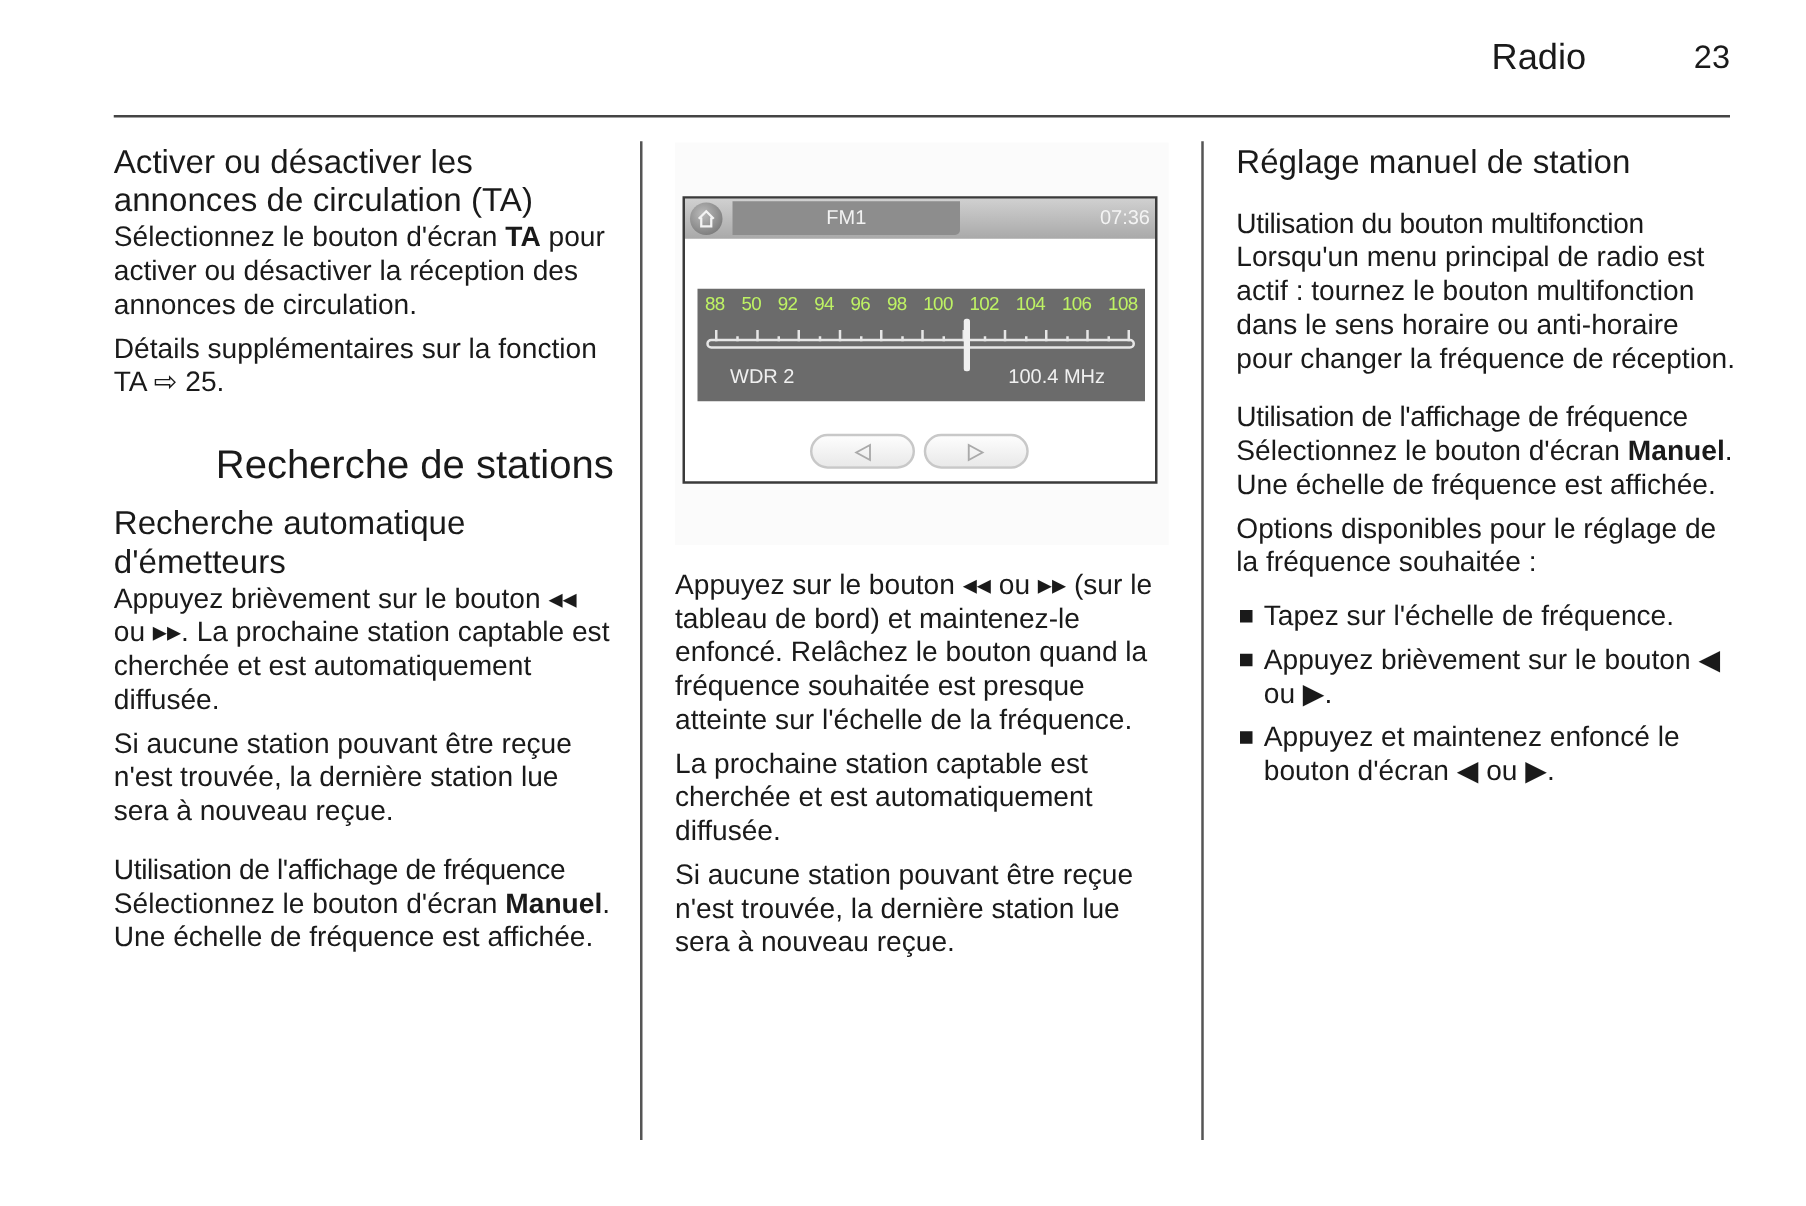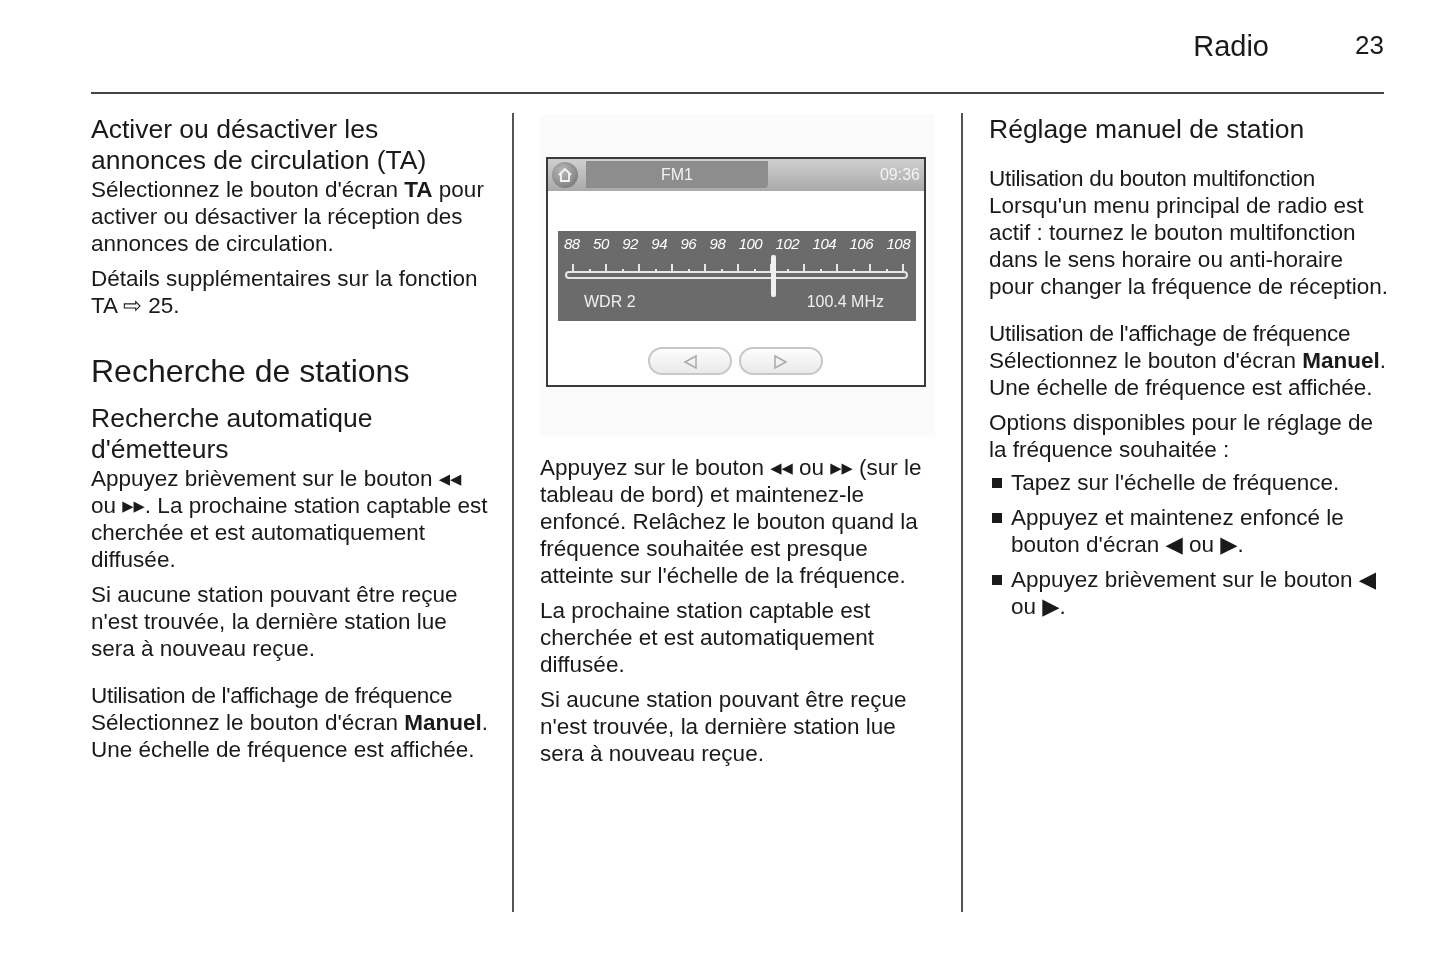--- a/index.html
+++ b/index.html
@@ -14,40 +14,40 @@
     .col { position: absolute; top: 114px; }
     .col-left { left: 91px; width: 400px; }
     .col-mid { left: 540px; width: 400px; }
     .col-right { left: 989px; width: 400px; }
 
     .divider { position: absolute; top: 113px; width: 2px; height: 799px; background: #555; }
     .divider-1 { left: 512px; }
     .divider-2 { left: 961px; }
 
     h2 { font-size: 26.5px; font-weight: normal; margin: 0; line-height: 31px; }
-    h1 { font-size: 32px; font-weight: normal; margin: 0; line-height: 36px; }
+    h1 { font-size: 32px; font-weight: normal; margin: 0; line-height: 36px; text-align: right; }
     h3 { font-size: 22.5px; font-weight: normal; margin: 0; line-height: 27px; letter-spacing: -0.3px; }
     p { font-size: 22.5px; line-height: 27px; margin: 0; }
     .gap { margin-top: 8px; }
     .b { font-weight: bold; font-weight: 600; }
 
-    ul.bullets { list-style: none; margin: 6px 0 0 0; padding: 0; }
+    ul.bullets { list-style: none; margin: 16px 0 0 0; padding: 0; }
     ul.bullets li { position: relative; padding-left: 22px; font-size: 22.5px; line-height: 27px; margin-bottom: 8px; }
     ul.bullets li .sq { position: absolute; left: 3px; top: 9px; width: 10px; height: 10px; background: #1a1a1a; }
 
     
     .figure { position: absolute; left: 540px; top: 114px; width: 395px; height: 322px; background: #fbfbfb; }
     .screen { position: absolute; left: 6px; top: 43px; width: 380px; height: 230px; background: #fff; border: 2px solid #3a3a3a; box-sizing: border-box; }
     .topbar { position: absolute; left: 0; top: 0; right: 0; height: 32px; background: linear-gradient(#d0d0d0, #a9a9a9); }
     .home-btn { position: absolute; left: 4px; top: 3px; width: 26px; height: 26px; border-radius: 50%; background: radial-gradient(circle at 40% 35%, #bbb, #6a6a6a); }
     .home-btn svg { position: absolute; left: 5px; top: 5px; }
     .band-tab { position: absolute; left: 38px; top: 2px; width: 182px; height: 27px; background: #8d8d8d; border-radius: 0 0 4px 0; color: #f2f2f2; font-size: 16px; text-align: center; line-height: 27px; }
     .clock { position: absolute; right: 4px; top: 0; line-height: 32px; font-size: 16px; color: #f4f4f4; }
     .tuner { position: absolute; left: 10px; top: 72px; width: 358px; height: 90px; background: #6b6b6b; }
-    .ticks-labels { position: absolute; left: 6px; top: 4px; right: 6px; height: 20px; display: flex; justify-content: space-between; color: #ffffff; font-size: 15px; letter-spacing: -0.5px; font-style: italic; }
+    .ticks-labels { position: absolute; left: 6px; top: 4px; right: 6px; height: 20px; display: flex; justify-content: space-between; color: #bef264; font-size: 15px; letter-spacing: -0.5px; }
     .scale-bar { position: absolute; left: 7px; top: 40px; width: 343px; height: 8px; border: 2px solid #e6e6e6; border-radius: 6px; box-sizing: border-box; }
     .tick { position: absolute; bottom: 48px; width: 2px; background: #e6e6e6; }
     .needle { position: absolute; left: 213px; top: 24px; width: 5px; height: 42px; background: #f0f0f0; border-radius: 2px; }
     .station-name { position: absolute; left: 26px; top: 62px; color: #f0f0f0; font-size: 16px; }
     .station-freq { position: absolute; right: 32px; top: 62px; color: #f0f0f0; font-size: 16px; }
     .seek { position: absolute; top: 188px; width: 84px; height: 28px; border: 2px solid #c8c8c8; border-radius: 15px; background: linear-gradient(#fdfdfd, #e9e9e9); box-sizing: border-box; }
     .seek-left { left: 100px; }
     .seek-right { left: 191px; }
     .seek svg { position: absolute; left: 32px; top: 5px; }
   </style>
@@ -78,21 +78,21 @@
 
 <div class="figure">
   <div class="screen">
     <div class="topbar">
       <div class="home-btn">
         <svg width="16" height="16" viewBox="0 0 16 16">
           <path d="M2 8 L8 2 L14 8 M4 7 V14 H12 V7" fill="none" stroke="#f4f4f4" stroke-width="1.8"></path>
         </svg>
       </div>
       <div class="band-tab">FM1</div>
-      <div class="clock">09:36</div>
+      <div class="clock">07:36</div>
     </div>
     <div class="tuner">
       <div class="ticks-labels">
         <span>88</span>
         <span>50</span>
         <span>92</span>
         <span>94</span>
         <span>96</span>
         <span>98</span>
         <span>100</span>
@@ -148,16 +148,16 @@
 
 <div class="col col-right">
   <h2>Réglage manuel de station</h2>
   <h3 style="margin-top:20px">Utilisation du bouton multifonction</h3>
   <p>Lorsqu'un menu principal de radio est actif : tournez le bouton multifonction dans le sens horaire ou anti-horaire pour changer la fréquence de réception.</p>
   <h3 style="margin-top:20px">Utilisation de l'affichage de fréquence</h3>
   <p><span>Sélectionnez le bouton d'écran </span><span class="b">Manuel</span><span>. Une échelle de fréquence est affichée.</span></p>
   <p class="gap">Options disponibles pour le réglage de la fréquence souhaitée :</p>
   <ul class="bullets">
     <li><span class="sq"></span><span>Tapez sur l'échelle de fréquence.</span></li>
+    <li><span class="sq"></span><span>Appuyez brièvement sur le bouton ◀ ou ▶.</span></li>
     <li><span class="sq"></span><span>Appuyez et maintenez enfoncé le bouton d'écran ◀ ou ▶.</span></li>
-    <li><span class="sq"></span><span>Appuyez brièvement sur le bouton ◀ ou ▶.</span></li>
   </ul>
 </div>
 
 </body></html>

